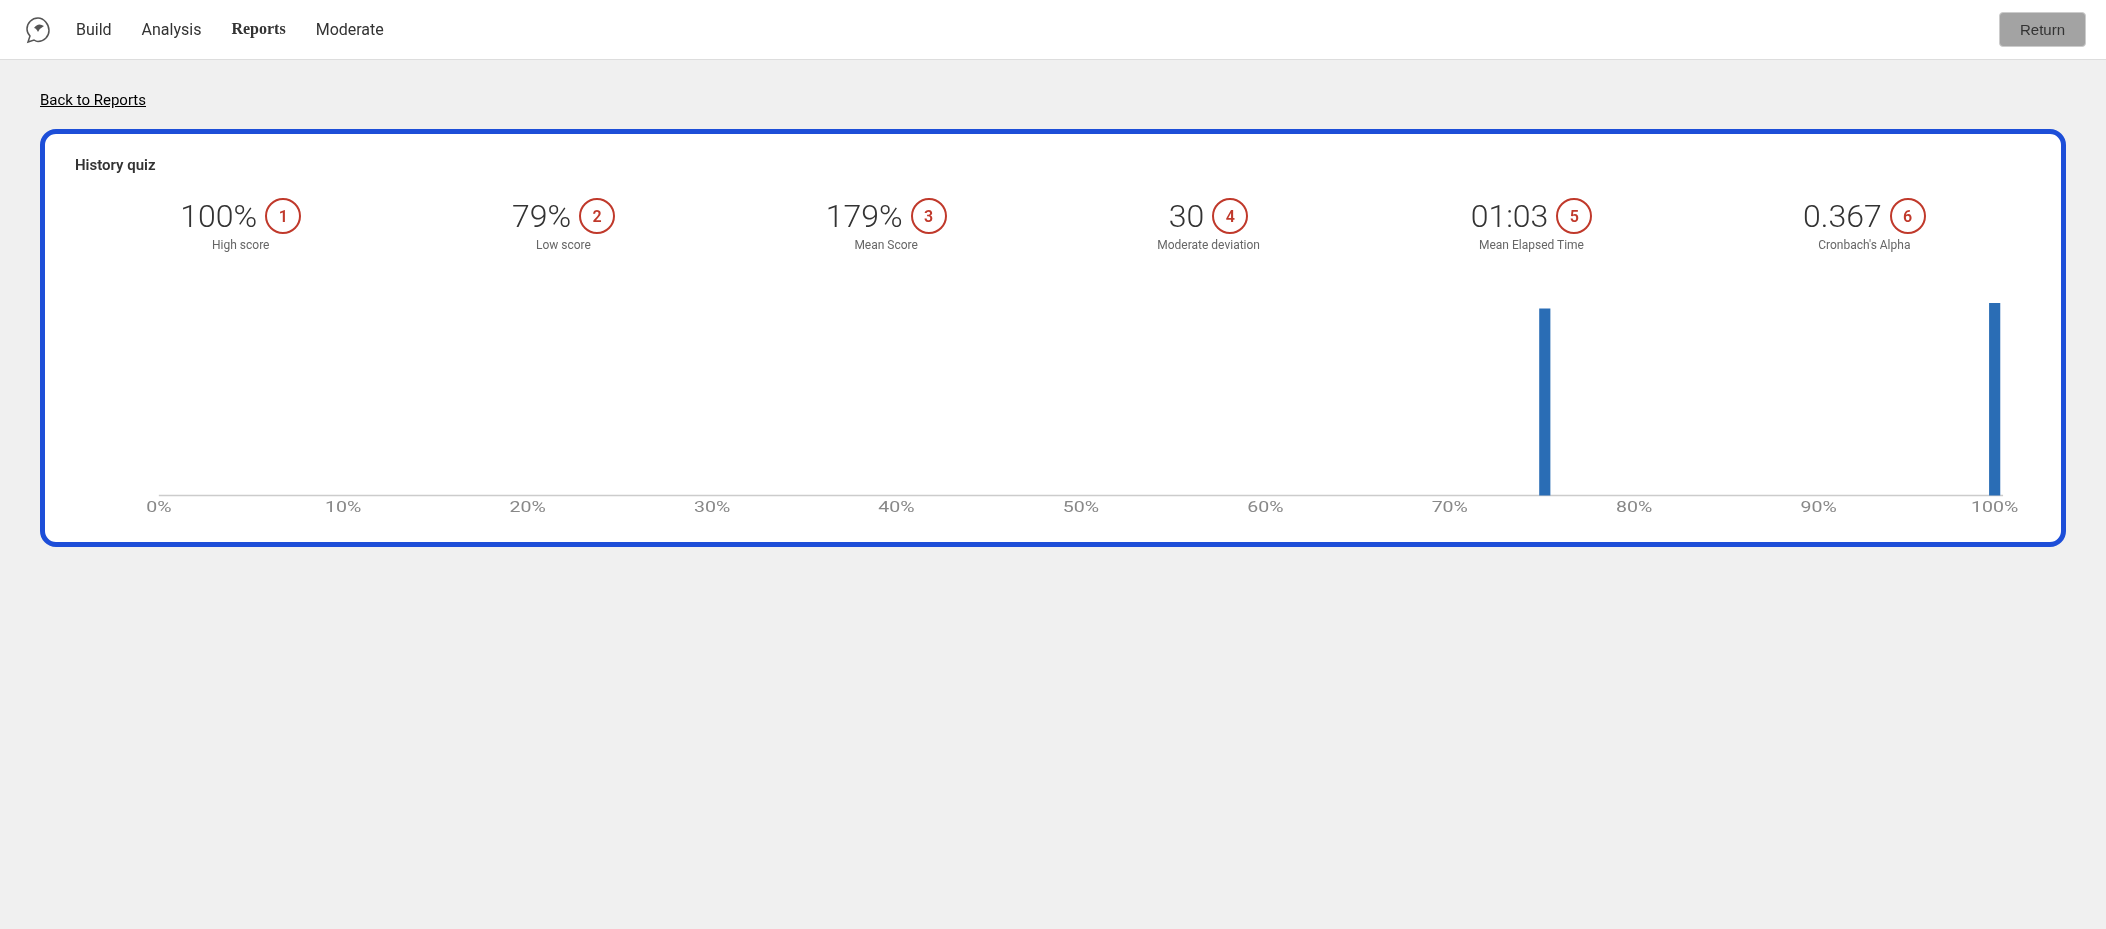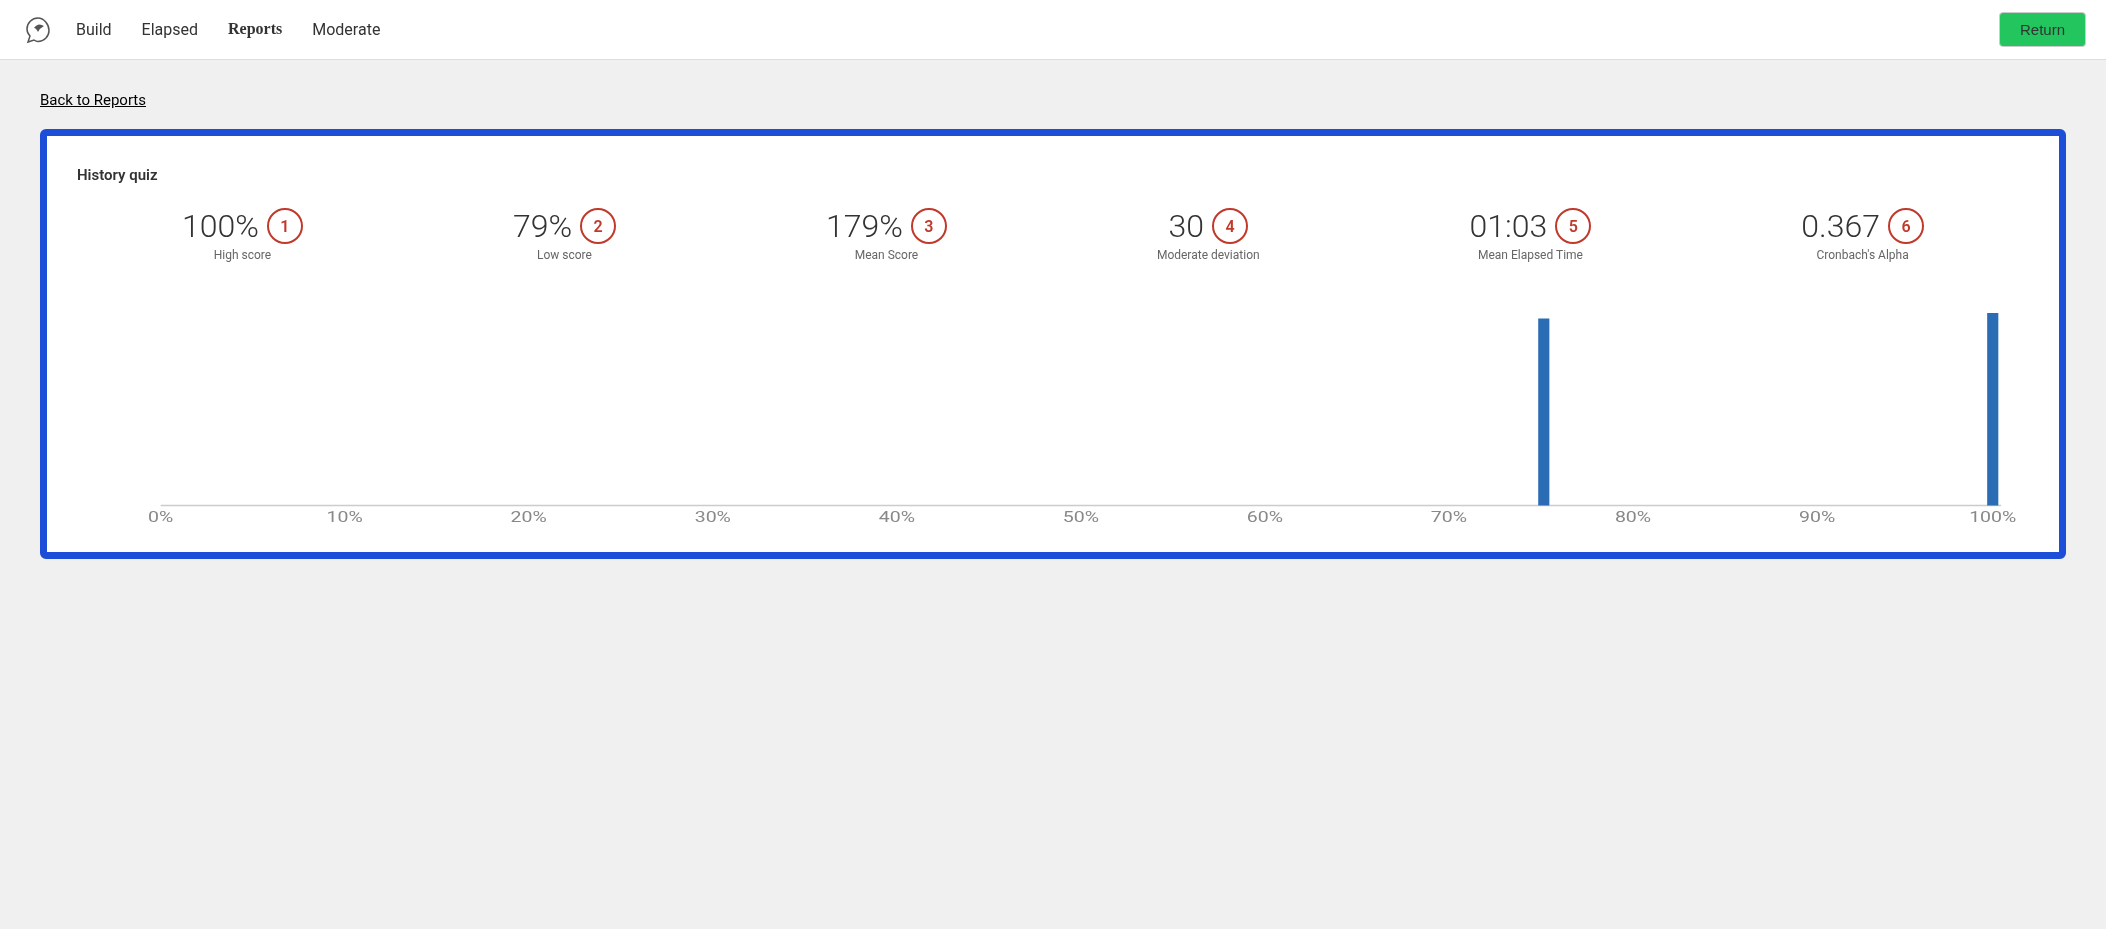--- a/index.html
+++ b/index.html
@@ -33,21 +33,21 @@
       cursor: pointer;
       padding: 8px 0;
       text-decoration: none;
     }
     .nav-link.active {
       font-weight: 600;
       font-family: Liberation Serif, serif;
     }
     .return-btn {
       border: 1px solid #ccc;
-      background: #22c55e;
+      background: #a3a3a3;
       padding: 8px 20px;
       font-size: 15px;
       cursor: pointer;
       border-radius: 4px;
       color: #333;
     }
     
     .main-content {
       padding: 30px 40px;
     }
@@ -61,23 +61,23 @@
     }
     .page-title {
       font-size: 36px;
       font-weight: 400;
       color: #111;
       margin-bottom: 30px;
     }
     
     .card {
       background: #fff;
-      border: 7px solid #1d4ed8;
-      border-radius: 6px;
-      padding: 30px 30px 20px 30px;
+      border: 5px solid #1d4ed8;
+      border-radius: 16px;
+      padding: 22px 30px 20px 30px;
     }
     .card-title {
       font-size: 15px;
       font-weight: 600;
       color: #333;
       margin-bottom: 24px;
     }
     
     .stats-row {
       display: flex;
@@ -145,21 +145,21 @@
 </head>
 <body>
 
 <nav class="nav-bar">
   <svg class="nav-logo" viewBox="0 0 36 36" fill="none" xmlns="http://www.w3.org/2000/svg">
     <path d="M18 6 C12 6 7 11 7 17 C7 20 8 22 10 24 L8 30 L14 28 C15.5 29 16.7 29.5 18 29.5 C24 29.5 29 24.5 29 18.5 C29 12.5 24 6 18 6Z" fill="none" stroke="#555" stroke-width="1.5"></path>
     <path d="M14 16 Q18 10 24 14 Q20 16 18 20 Q16 16 14 16Z" fill="#555"></path>
   </svg>
   <div class="nav-links">
     <span class="nav-link">Build</span>
-    <span class="nav-link">Elapsed</span>
+    <span class="nav-link">Analysis</span>
     <span class="nav-link active">Reports</span>
     <span class="nav-link">Moderate</span>
   </div>
   <button class="return-btn">Return</button>
 </nav>
 
 <div class="main-content">
   <a class="back-link">Back to Reports</a>
 
   <div class="card">

